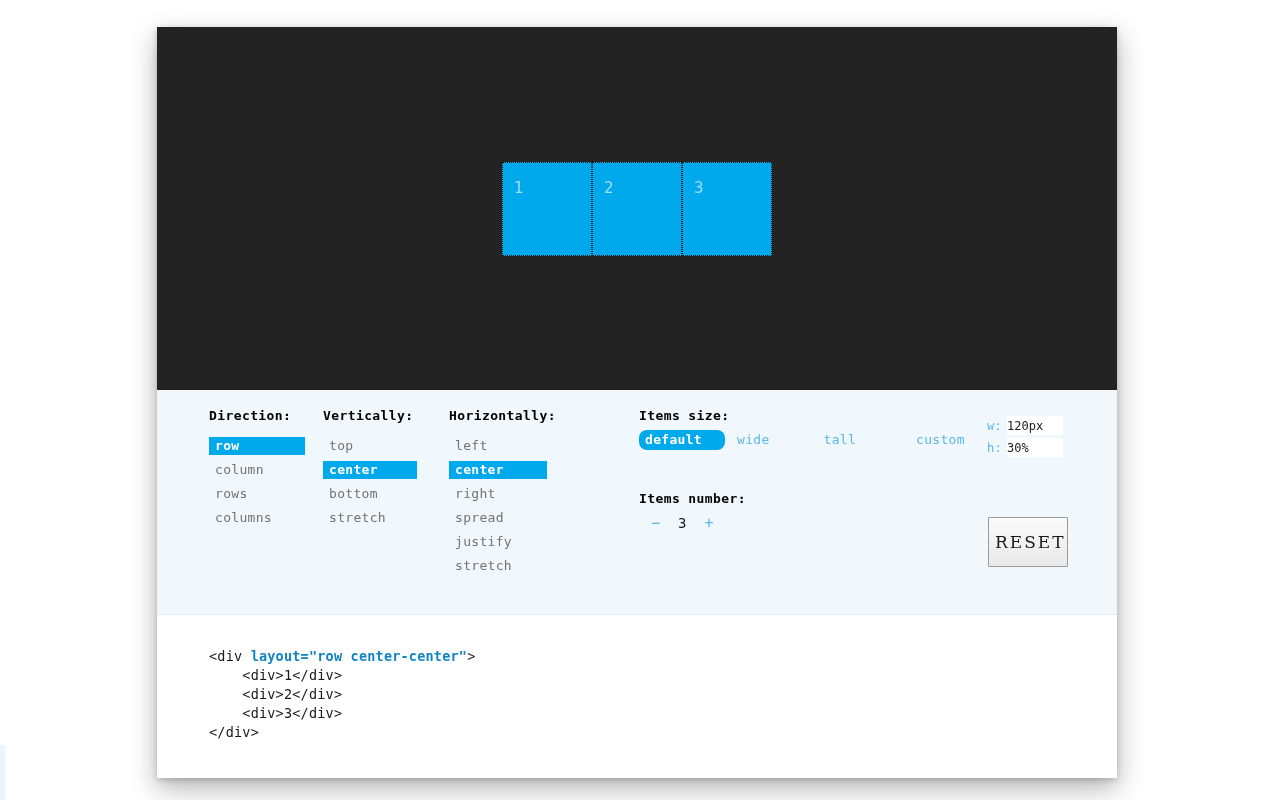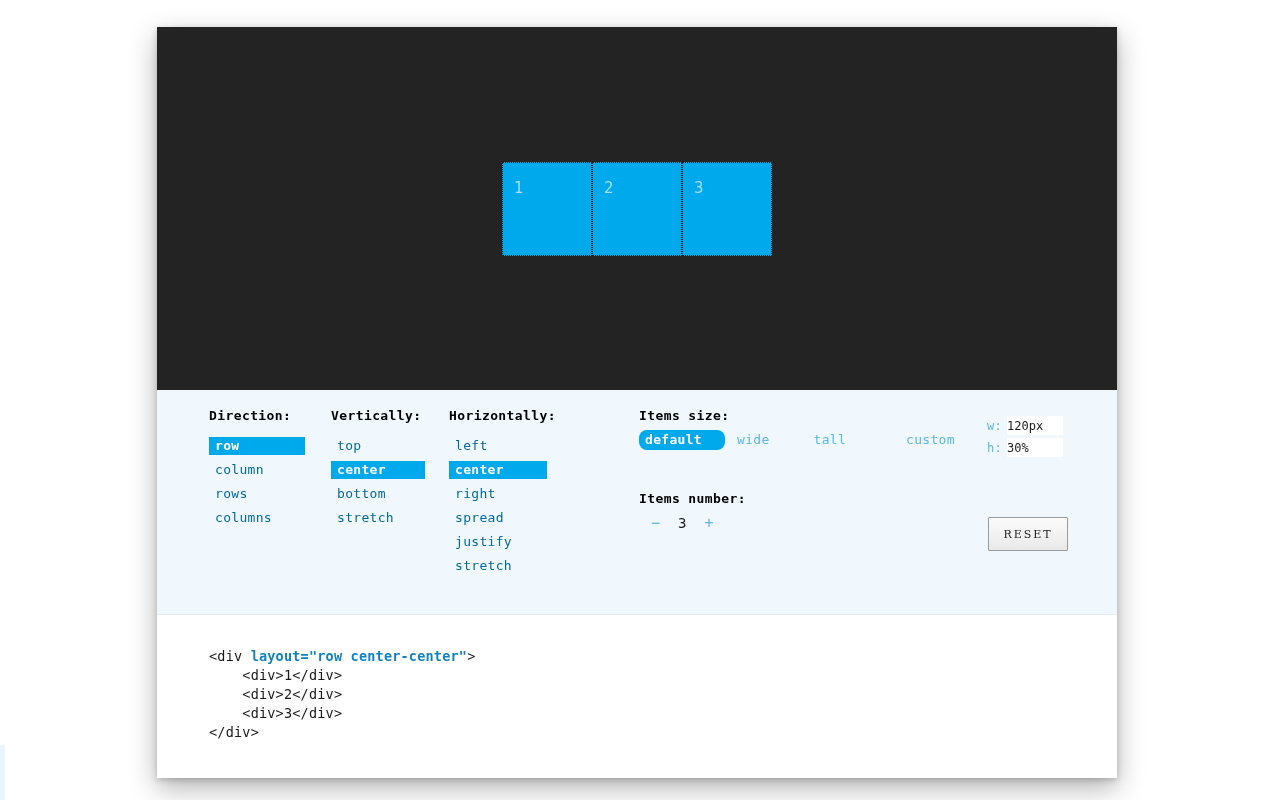--- a/index.html
+++ b/index.html
@@ -90,38 +90,38 @@
   .col-heading {
     font-weight: bold;
     font-size: 13px;
     color: #000000;
     letter-spacing: 0.4px;
     white-space: nowrap;
   }
 
   .opt {
     font-size: 13px;
-    color: #0369a1;
+    color: #737373;
     padding: 2px 6px 3px 6px;
     margin-top: 6px;
     display: inline-block;
     white-space: nowrap;
     cursor: pointer;
     letter-spacing: 0.3px;
   }
 
   .opt.sel {
     background: #00a8ec;
     color: #ffffff;
     font-weight: bold;
   }
 
   
   .col-direction   { left: 52px;  top: 18px; }
-  .col-vertically  { left: 174px; top: 18px; }
+  .col-vertically  { left: 166px; top: 18px; }
   .col-horizontal  { left: 292px; top: 18px; }
 
   .col-direction .opt  { min-width: 84px; }
   .col-vertically .opt { min-width: 82px; }
   .col-horizontal .opt { min-width: 86px; }
 
   .optlist { margin-top: 8px; }
   .optlist .optrow { display: block; line-height: 1; }
 
   
@@ -144,21 +144,21 @@
   }
 
   .size-opt.sel {
     background: #00a8ec;
     color: #ffffff;
     font-weight: bold;
     min-width: 74px;
   }
 
   .gap-wide   { margin-left: 6px; }
-  .gap-tall   { margin-left: 32px; }
+  .gap-tall   { margin-left: 42px; }
   .gap-custom { margin-left: 48px; }
 
   .wh {
     position: absolute;
     left: 830px;
     top: 26px;
   }
 
   .wh-row {
     display: flex;
@@ -214,26 +214,26 @@
 
   
   .reset-wrap {
     position: absolute;
     left: 831px;
     top: 127px;
   }
 
   .reset-btn {
     width: 80px;
-    height: 34px;
+    height: 50px;
     background: linear-gradient(#fbfbfb, #e9e9e9);
     border: 1px solid #9a9a9a;
     border-radius: 1px;
     font-family: "DejaVu Serif", "Liberation Serif", serif;
-    font-size: 11px;
+    font-size: 17px;
     letter-spacing: 2px;
     color: #1a1a1a;
     cursor: pointer;
     box-shadow: inset 0 1px 0 #ffffff;
   }
 
   
   .code-area {
     position: relative;
     width: 100%;

